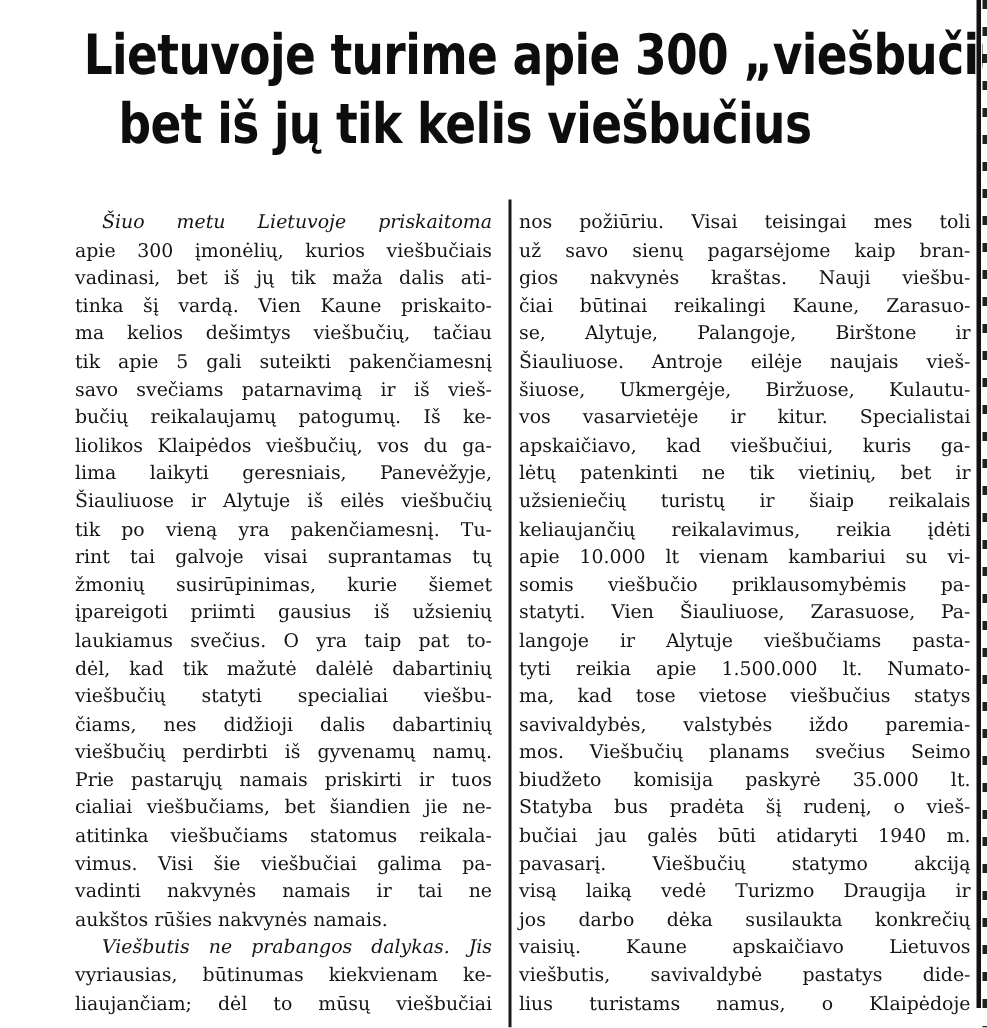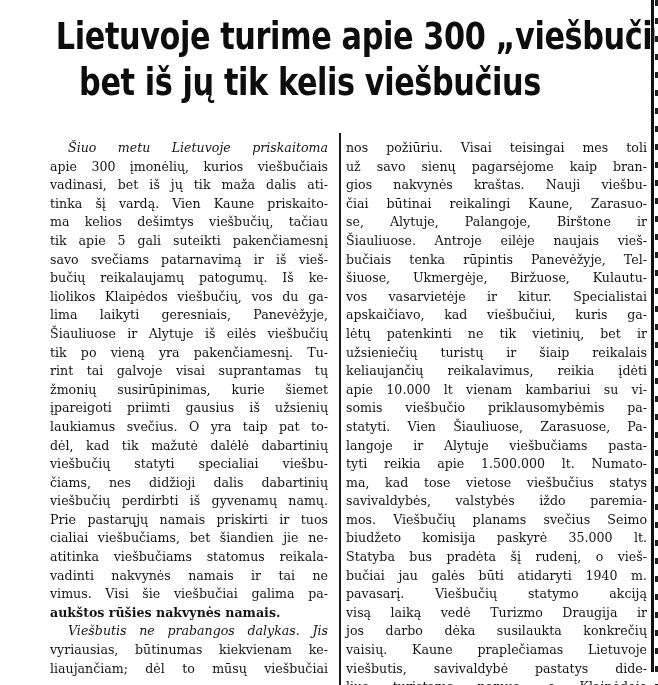--- a/index.html
+++ b/index.html
@@ -18,21 +18,21 @@
   }
   .headline div { white-space:nowrap; }
   .col {
     position:absolute; top:139px;
     font-size:12.6px; line-height:18.6px; text-align:justify;
     font-family:"DejaVu Serif", serif; color:#141414;
   }
   .col-left { left:50px; width:278px; }
   .col-right { left:346px; width:301px; }
   .col .line { display:block; white-space:nowrap; text-align-last:justify; text-align:justify; }
-  .col .line.last { text-align-last:left;font-weight:bold; }
+  .col .line.last { text-align-last:left; }
   .col .line.indent { padding-left:18px;font-style:italic; }
   .divider {
     position:absolute; left:339px; top:133px; width:2px; height:552px;
     background:#1a1a1a;
   }
   .right-rule {
     position:absolute; left:651px; top:0; width:3px; height:672px;
     background:#111;
   }
   .right-edge-text {
@@ -65,54 +65,53 @@
     <span class="line">žmonių susirūpinimas, kurie šiemet</span>
     <span class="line">įpareigoti priimti gausius iš užsienių</span>
     <span class="line">laukiamus svečius. O yra taip pat to-</span>
     <span class="line">dėl, kad tik mažutė dalėlė dabartinių</span>
     <span class="line">viešbučių statyti specialiai viešbu-</span>
     <span class="line">čiams, nes didžioji dalis dabartinių</span>
     <span class="line">viešbučių perdirbti iš gyvenamų namų.</span>
     <span class="line">Prie pastarųjų namais priskirti ir tuos</span>
     <span class="line">cialiai viešbučiams, bet šiandien jie ne-</span>
     <span class="line">atitinka viešbučiams statomus reikala-</span>
+    <span class="line">vimus. Visi šie viešbučiai galima pa-</span>
     <span class="line">vadinti nakvynės namais ir tai ne</span>
-    <span class="line">vimus. Visi šie viešbučiai galima pa-</span>
     <span class="line last">aukštos rūšies nakvynės namais.</span>
     <span class="line indent">Viešbutis ne prabangos dalykas. Jis</span>
     <span class="line">vyriausias, būtinumas kiekvienam ke-</span>
     <span class="line">liaujančiam; dėl to mūsų viešbučiai</span>
   </div>
 <div class="divider"></div>
 <div class="col col-right" id="col-right">
     <span class="line">nos požiūriu. Visai teisingai mes toli</span>
     <span class="line">už savo sienų pagarsėjome kaip bran-</span>
     <span class="line">gios nakvynės kraštas. Nauji viešbu-</span>
     <span class="line">čiai būtinai reikalingi Kaune, Zarasuo-</span>
     <span class="line">se, Alytuje, Palangoje, Birštone ir</span>
     <span class="line">Šiauliuose. Antroje eilėje naujais vieš-</span>
-    <span class="line">bučiais tenka rūpintis Panevėžyje, Tel-</span>
     <span class="line">šiuose, Ukmergėje, Biržuose, Kulautu-</span>
     <span class="line">vos vasarvietėje ir kitur. Specialistai</span>
     <span class="line">apskaičiavo, kad viešbučiui, kuris ga-</span>
     <span class="line">lėtų patenkinti ne tik vietinių, bet ir</span>
     <span class="line">užsieniečių turistų ir šiaip reikalais</span>
     <span class="line">keliaujančių reikalavimus, reikia įdėti</span>
     <span class="line">apie 10.000 lt vienam kambariui su vi-</span>
     <span class="line">somis viešbučio priklausomybėmis pa-</span>
     <span class="line">statyti. Vien Šiauliuose, Zarasuose, Pa-</span>
     <span class="line">langoje ir Alytuje viešbučiams pasta-</span>
     <span class="line">tyti reikia apie 1.500.000 lt. Numato-</span>
     <span class="line">ma, kad tose vietose viešbučius statys</span>
     <span class="line">savivaldybės, valstybės iždo paremia-</span>
     <span class="line">mos. Viešbučių planams svečius Seimo</span>
     <span class="line">biudžeto komisija paskyrė 35.000 lt.</span>
     <span class="line">Statyba bus pradėta šį rudenį, o vieš-</span>
     <span class="line">bučiai jau galės būti atidaryti 1940 m.</span>
     <span class="line">pavasarį. Viešbučių statymo akciją</span>
     <span class="line">visą laiką vedė Turizmo Draugija ir</span>
     <span class="line">jos darbo dėka susilaukta konkrečių</span>
-    <span class="line">vaisių. Kaune praplečiamas Lietuvoje</span>
+    <span class="line">vaisių. Kaune apskaičiavo Lietuvos</span>
     <span class="line">viešbutis, savivaldybė pastatys dide-</span>
     <span class="line">lius turistams namus, o Klaipėdoje</span>
   </div>
 <div class="right-rule"></div>
 <div class="right-edge-text"></div>
 
 </body></html>

